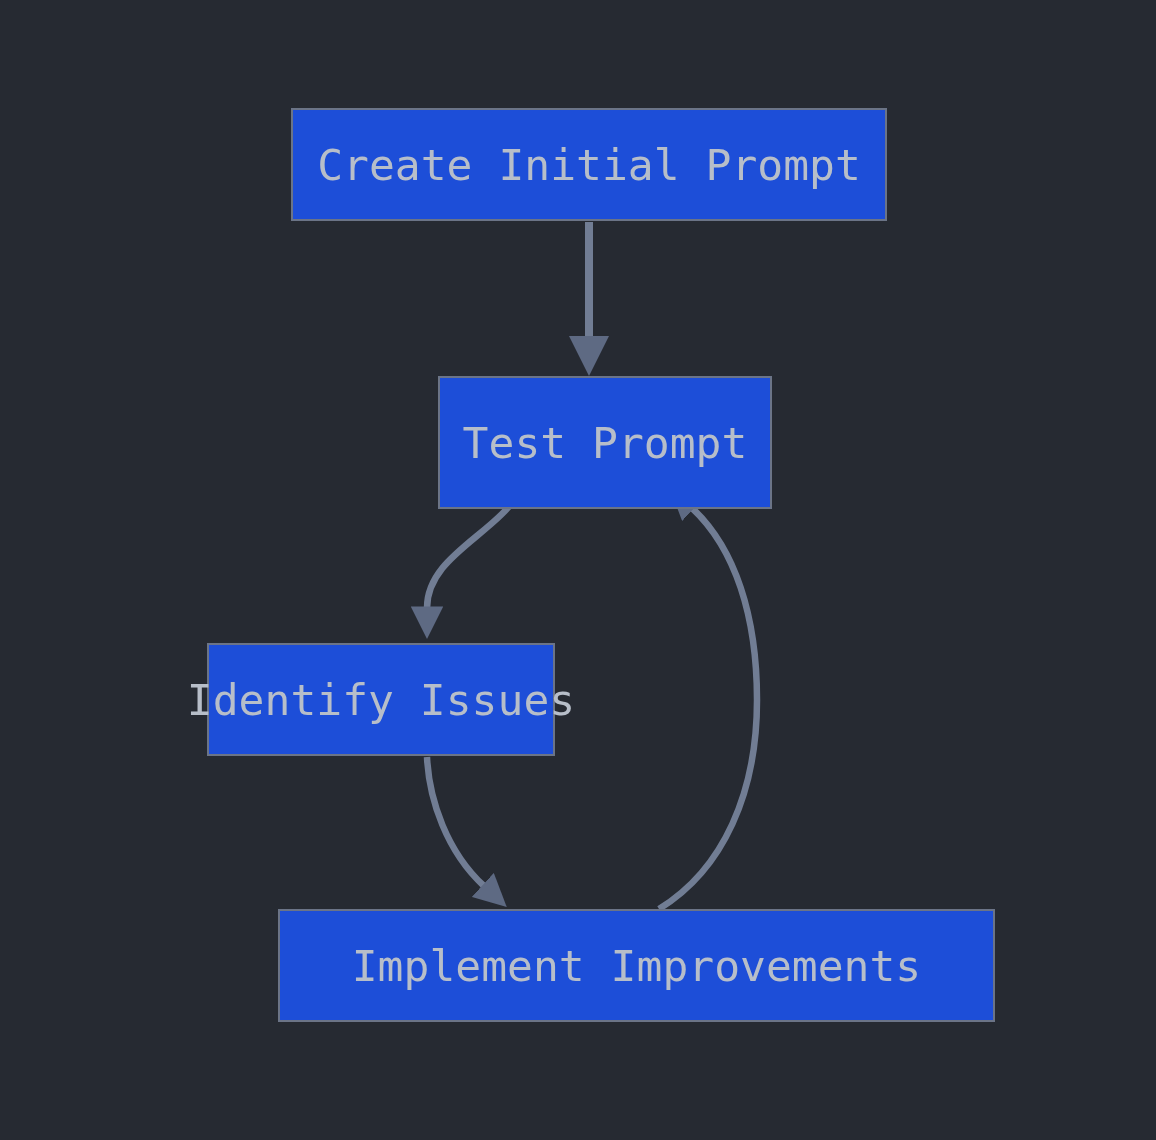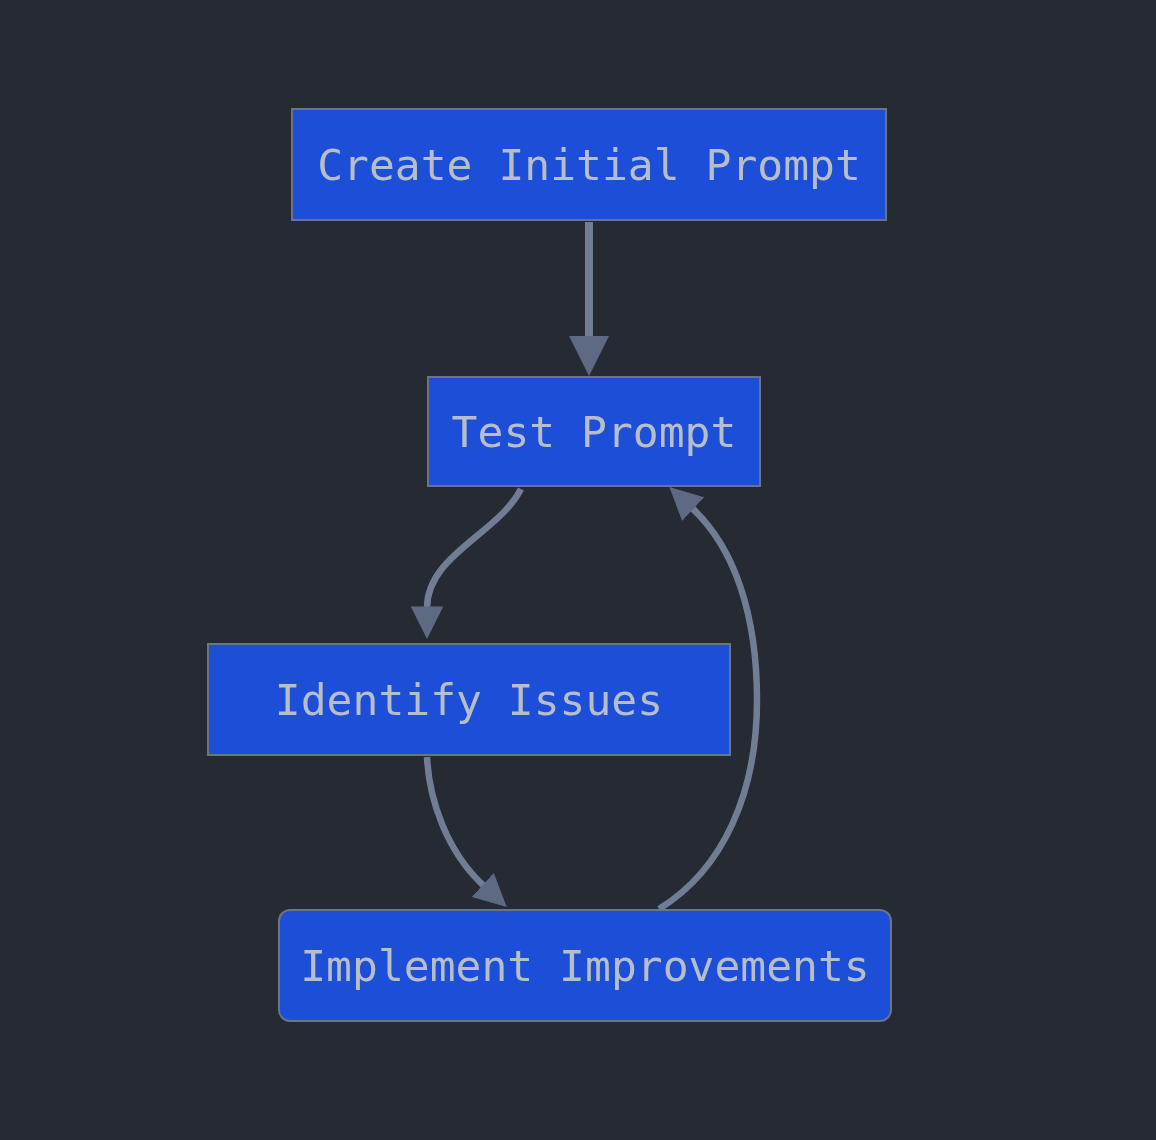--- a/index.html
+++ b/index.html
@@ -36,23 +36,23 @@
     border: 2.5px solid #6b7487;
     color: #b7bec9;
     font-size: 43px;
     letter-spacing: 0;
     display: flex;
     align-items: center;
     justify-content: center;
     white-space: nowrap;
   }
   .node-create    { left: 291px; top: 108px; width: 596px; height: 113px; }
-  .node-test      { left: 427px; top: 376px; width: 334px; height: 111px; }
-  .node-identify  { left: 207px; top: 643px; width: 524px; height: 113px; }
-  .node-implement { left: 278px; top: 909px; width: 614px; height: 113px; border-radius: 12px; }
+  .node-test      { left: 438px; top: 376px; width: 334px; height: 133px; }
+  .node-identify  { left: 207px; top: 643px; width: 348px; height: 113px; }
+  .node-implement { left: 278px; top: 909px; width: 717px; height: 113px; }
 </style>
 </head>
 <body>
 
 <div class="canvas">
 
   <svg class="edges" viewBox="0 0 1156 1140" xmlns="http://www.w3.org/2000/svg">
     <defs>
       <marker id="arrowhead" viewBox="0 0 10 10" refX="0.5" refY="5" markerWidth="5" markerHeight="5" orient="auto" markerUnits="strokeWidth">
         <path d="M 0 0 L 10 5 L 0 10 z" fill="#5e6a83"></path>

